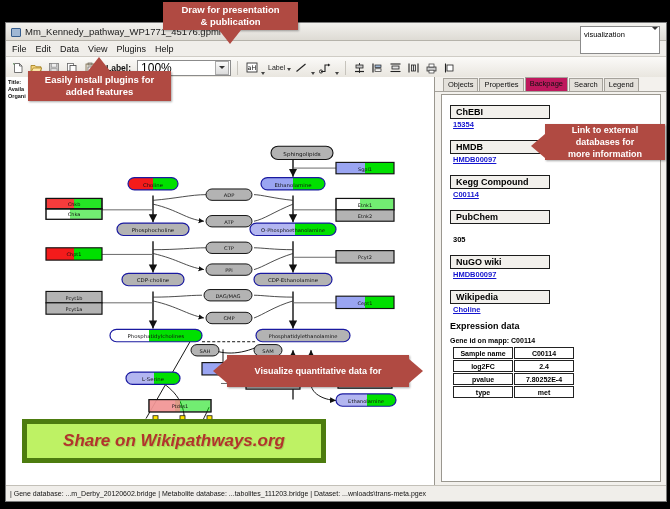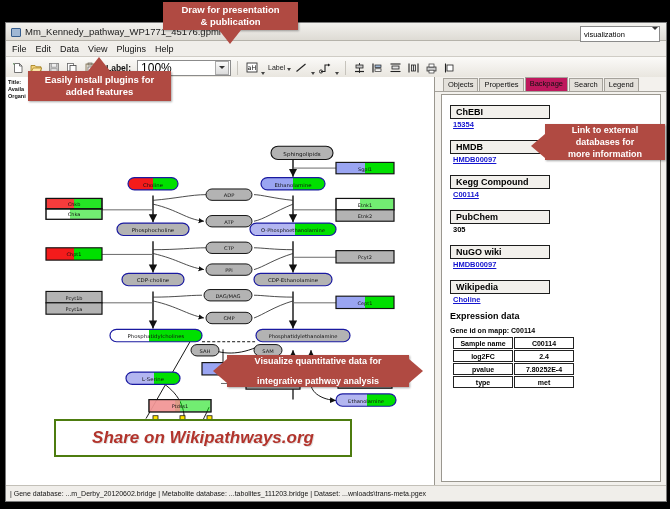--- a/index.html
+++ b/index.html
@@ -29,42 +29,42 @@
   .zoombox{width:88px;height:14px;background:#fff;border:1px solid #8b8b8b;display:flex;align-items:center;
            justify-content:space-between;padding:0 1px 0 3px;font-size:12px;}
   .zoombox .arrow{width:12px;height:12px;background:linear-gradient(#fafafa,#dcdcdc);border:1px solid #a9a9a9;
            display:flex;align-items:center;justify-content:center;}
   .caret{width:0;height:0;border-left:3px solid transparent;border-right:3px solid transparent;border-top:3px solid #333;}
   .dd{display:flex;align-items:flex-end;gap:2px;}
   .ddcaret{width:0;height:0;border-left:2.5px solid transparent;border-right:2.5px solid transparent;border-top:3px solid #444;}
   .tlabel{font-size:7px;color:#222;}
 
   .visbox{position:absolute;right:6px;top:3px;width:74px;height:14px;background:#fff;border:1px solid #8b8b8b;
-          display:flex;align-items:center;justify-content:space-between;padding:0 1px 0 3px;font-size:7.5px;}
+          display:flex;align-items:center;justify-content:space-between;padding:0 1px 12px 3px;font-size:7.5px;}
 
   
   .workspace{position:absolute;left:0;top:54px;right:0;bottom:16px;display:flex;}
   .leftpane{position:relative;width:428px;background:#fff;border-right:1px solid #9a978f;overflow:hidden;}
   .infocol{position:absolute;left:0;top:0;width:38px;height:100%;background:#fff;padding:2px 0 0 2px;}
   .infocol div{font-size:5.5px;color:#111;line-height:7px;white-space:nowrap;font-weight:bold;}
   .canvas{position:absolute;left:0;top:0;width:100%;height:100%;}
 
   
   .rightpane{position:relative;flex:1;background:#f3f1ed;}
   .tabrow{height:14px;display:flex;align-items:flex-end;padding-left:8px;gap:1px;background:#f3f1ed;
           border-bottom:1px solid #a5a29b;}
   .tab{font-size:7.5px;padding:1px 4px 1px;background:#e4e1db;border:1px solid #a5a29b;border-bottom:none;
        color:#111;line-height:10px;}
   .tab.active{background:#be185d;font-weight:normal;padding-bottom:2px;}
   .bp{position:absolute;left:6px;top:17px;right:5px;bottom:3px;background:#fff;border:1px solid #9a978f;
       overflow:hidden;padding:6px 6px 0 8px;}
   .dbhead{display:inline-block;min-width:88px;border:1px solid #1c1c1c;background:#f2f0ec;font-size:9px;
           font-weight:bold;color:#000;padding:1px 5px;margin-bottom:1px;}
   .dblink{font-size:7.5px;color:#1414cf;text-decoration:underline;font-weight:bold;margin:0 0 7px 3px;display:block;}
-  .dbplain{font-size:7.5px;color:#000;font-weight:bold;margin:0 0 7px 3px;display:block;}
+  .dbplain{font-size:7.5px;color:#000;font-weight:bold;margin:10px 0 7px 3px;display:block;}
   .exprhead{font-size:9px;font-weight:bold;color:#000;margin:2px 0 6px 0;}
   .geneid{font-size:7px;font-weight:bold;color:#000;margin-bottom:2px;}
   table.exp{border-collapse:separate;border-spacing:1px;margin-left:2px;}
   table.exp td{border:1px solid #222;background:#fff;font-size:7px;font-weight:bold;text-align:center;
                padding:1.5px 3px;min-width:52px;color:#000;}
 
   
   .statusbar{position:absolute;left:0;right:0;bottom:0;height:15px;background:#f0eeea;border-top:1px solid #c3c0b8;
              display:flex;align-items:center;}
   .statusbar .st{font-size:7px;color:#111;padding-left:4px;white-space:nowrap;}
@@ -74,23 +74,23 @@
            display:flex;align-items:center;justify-content:center;box-shadow:1px 1px 2px rgba(0,0,0,.35);
            line-height:12px;z-index:40;}
   .arrowdn{position:absolute;width:0;height:0;border-left:11px solid transparent;border-right:11px solid transparent;
            border-top:14px solid #b04a42;z-index:40;}
   .arrowup{position:absolute;width:0;height:0;border-left:11px solid transparent;border-right:11px solid transparent;
            border-bottom:14px solid #b04a42;z-index:40;}
   .arrowleft{position:absolute;width:0;height:0;border-top:12px solid transparent;border-bottom:12px solid transparent;
            border-right:14px solid #b04a42;z-index:40;}
   .arrowright{position:absolute;width:0;height:0;border-top:12px solid transparent;border-bottom:12px solid transparent;
            border-left:14px solid #b04a42;z-index:40;}
-  .sharebox{position:absolute;background:#ffffff;border:2px solid #4d7c0f;color:#b2342c;font-style:italic;
+  .sharebox{position:absolute;background:#bef264;border:5px solid #4d7c0f;color:#b2342c;font-style:italic;
             font-weight:bold;display:flex;align-items:center;justify-content:center;
-            text-shadow:1px 1px 0 rgba(0,0,0,.12);z-index:40;margin-left:32px;}
+            text-shadow:1px 1px 0 rgba(0,0,0,.12);z-index:40;}
 </style>
 </head>
 <body>
 
 <div id="root">
 
   <div class="appwin">
 
     <div class="titlebar">
       <span class="tb-icon"></span>
@@ -577,21 +577,20 @@
 
   <div class="callout" style="left:545px;top:124px;width:120px;height:36px;font-size:9px;flex-direction:column;">
     <span>Link  to external</span>
     <span>databases  for</span>
     <span>more information</span>
   </div>
   <div class="arrowleft" style="left:531px;top:134px;"></div>
 
   <div class="callout" style="left:227px;top:355px;width:182px;height:32px;font-size:9px;flex-direction:column;gap:8px;">
     <span>Visualize quantitative data  for</span>
-    <span>integrative pathway analysis</span>
   </div>
   <div class="arrowleft" style="left:213px;top:359px;"></div>
   <div class="arrowright" style="left:409px;top:359px;"></div>
 
   <div class="sharebox" style="left:22px;top:419px;width:294px;height:34px;font-size:17px;">
     <span>Share on Wikipathways.org</span>
   </div>
 
 </div>
 

